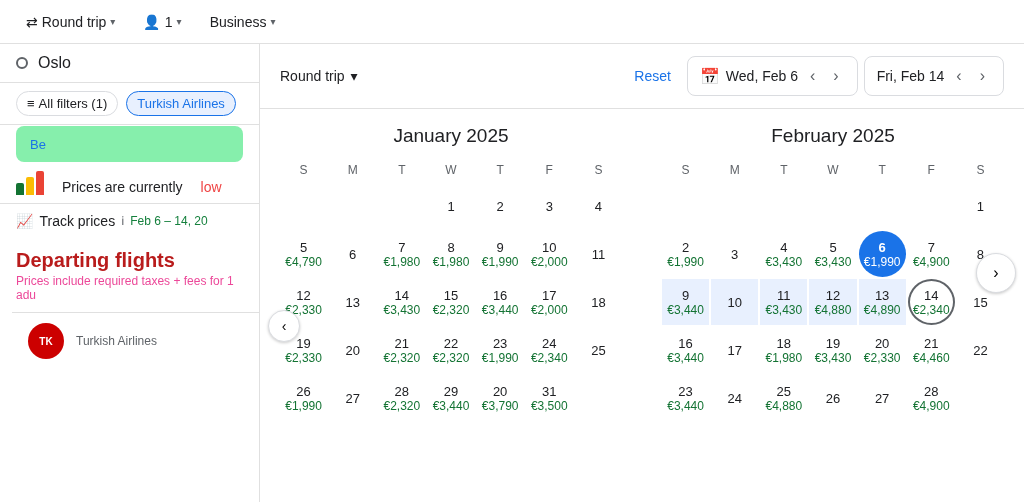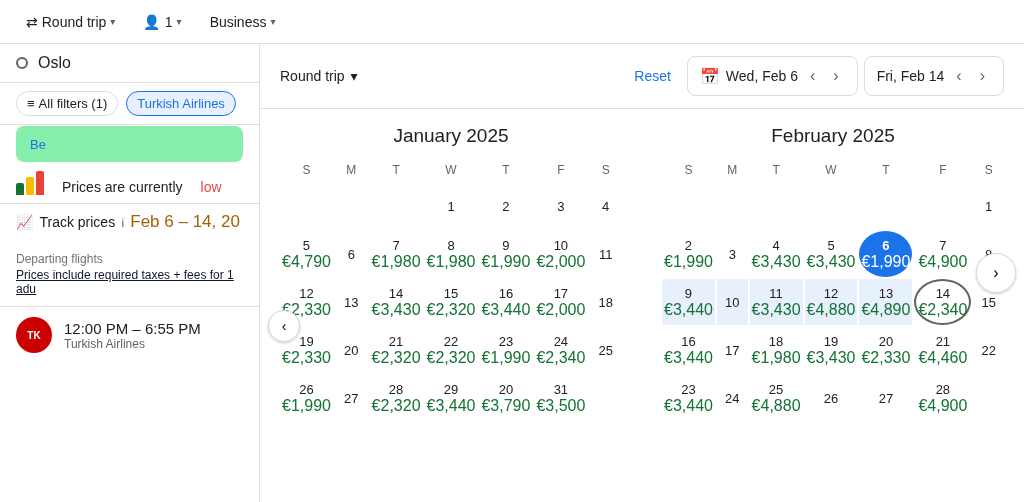--- a/index.html
+++ b/index.html
@@ -118,35 +118,36 @@
 
     .track-row {
       display: flex;
       align-items: center;
       padding: 8px 16px;
       gap: 6px;
       font-size: 14px;
       color: #202124;
       border-top: 1px solid #e0e0e0;
     }
-    .track-date { color: #a16207; font-size: 17px; }
+    .track-date { color: #15803d; font-size: 12px; }
 
     .departing-section {
       padding: 12px 16px 4px;
     }
-    .departing-title { font-size: 12px; font-weight: 400; color: #737373; }
-    .departing-sub { font-size: 12px; color: #0f172a; margin-top: 2px; text-decoration: underline; }
+    .departing-title { font-size: 20px; font-weight: 700; color: #b91c1c; }
+    .departing-sub { font-size: 12px; color: #ec4899; margin-top: 2px; }
 
     .flight-card {
       display: flex;
       align-items: center;
       padding: 10px 16px;
       gap: 12px;
       border-top: 1px solid #e0e0e0;
       margin-top: 6px;
+      margin-left: 12px;
     }
     .airline-logo {
       width: 36px; height: 36px;
       border-radius: 50%;
       background: #cc0000;
       display: flex; align-items: center; justify-content: center;
       color: #fff;
       font-size: 10px;
       font-weight: bold;
       flex-shrink: 0;
@@ -255,21 +256,21 @@
       cursor: pointer;
       min-height: 46px;
       position: relative;
     }
     .cal-day {
       font-size: 13px;
       color: #202124;
       font-weight: 400;
     }
     .cal-price {
-      font-size: 16px;
+      font-size: 12px;
       color: #137333;
     }
     .cal-cell.empty { cursor: default; }
     .cal-cell.selected {
       background: #1a73e8;
       border-radius: 50%;
     }
     .cal-cell.selected .cal-day { color: #fff; font-weight: 700; }
     .cal-cell.selected .cal-price { color: #fff; }
     .cal-cell.end-selected {
@@ -369,21 +370,20 @@
     <span style="color:#5f6368;font-size:12px;">ℹ</span>
     <span class="track-date">Feb 6 – 14, 20</span>
   </div>
   <div class="departing-section">
     <div class="departing-title">Departing flights</div>
     <div class="departing-sub">Prices include required taxes + fees for 1 adu</div>
   </div>
   <div class="flight-card">
     <div class="airline-logo">TK</div>
     <div class="flight-info">
-      <div class="flight-time">12:00 PM – 6:55 PM</div>
       <div class="flight-airline">Turkish Airlines</div>
     </div>
   </div>
 </div>
 
 <div class="calendar-panel">
 
   <div class="cal-header">
     <div class="roundtrip-select">
       <span>Round trip</span>

